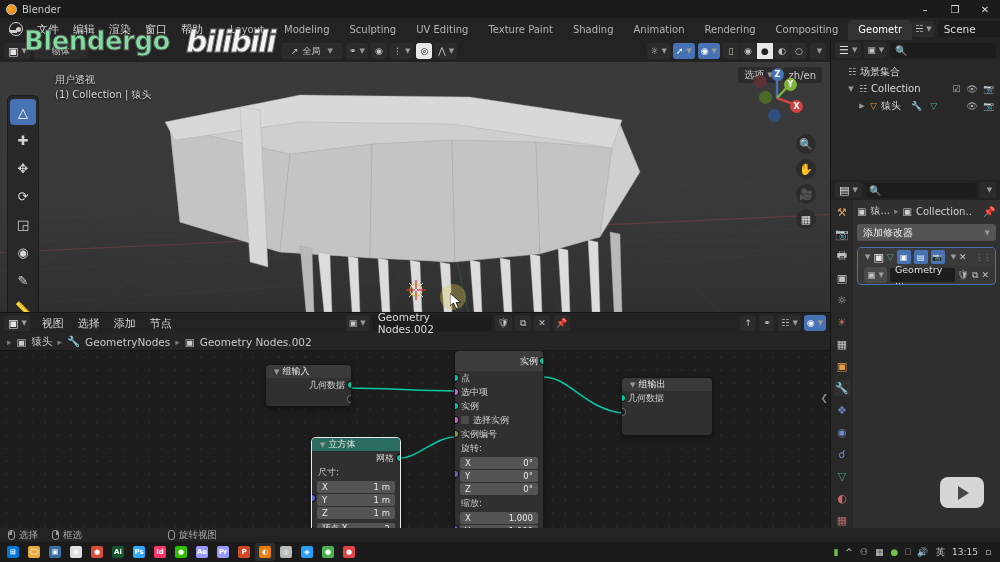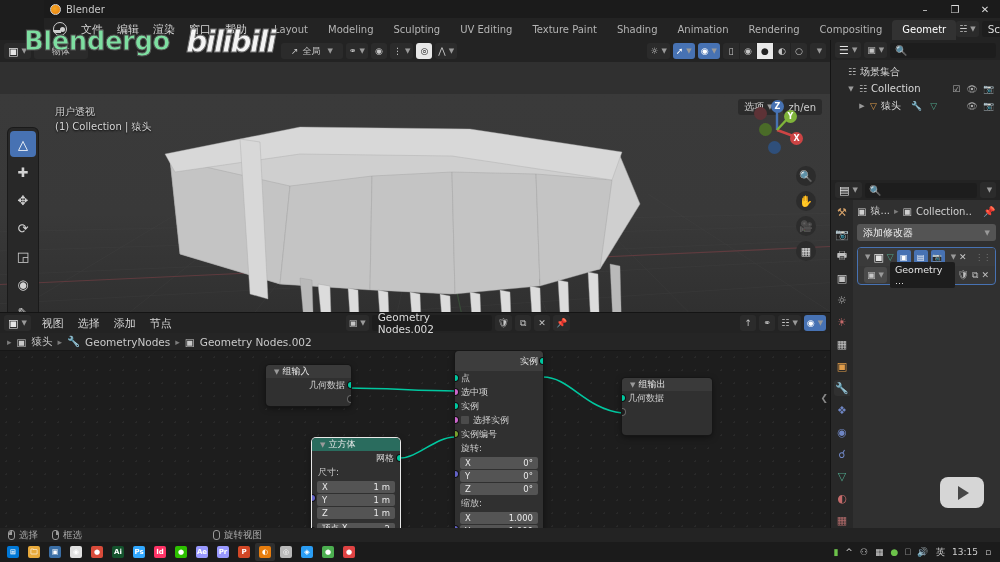--- a/index.html
+++ b/index.html
@@ -3,21 +3,21 @@
 <meta charset="utf-8">
 <style>
   * { margin:0; padding:0; box-sizing:border-box; }
   body {
     width:1000px; height:562px; overflow:hidden;
     background:#1d1d1d;
     font-family:"DejaVu Sans","Liberation Sans",sans-serif;
     font-size:11px; color:#e5e5e5;
     position:relative;
   }
-  .app { position:absolute; inset:0;padding-left:44px; }
+  .app { position:absolute; inset:0; }
 
   
   .winbar {
     height:18px; background:#1b1b1b; display:flex; align-items:center;
     padding-left:6px; font-size:10px; color:#c8c8c8; position:relative;
   }
   .winbar .blogo { width:11px; height:11px; border-radius:50%;
     background:radial-gradient(circle at 40% 40%,#f5a623,#e87d0d); margin-right:5px;
     border:1px solid #d2d2d2; }
   .wbtns { position:absolute; right:0; top:0; height:18px; display:flex; }
@@ -60,21 +60,21 @@
     position:relative; z-index:5;
   }
   .vp-editor-btn { background:#2b2b2b; border-radius:3px; height:16px; display:flex; align-items:center; padding:0 4px; }
   .seg { display:flex; gap:1px; }
   .seg .ico-btn { border-radius:0; }
   .seg .ico-btn:first-child { border-radius:3px 0 0 3px; }
   .seg .ico-btn:last-child { border-radius:0 3px 3px 0; }
   .ico-btn.on { background:#4772b3; color:#fff; }
   .ico-btn.on2 { background:#e8e8e8; color:#222; }
   .vp-canvas { flex:1; position:relative; overflow:hidden;
-    background:linear-gradient(#3a3a3a,#393939 55%,#303030);margin-top:32px; }
+    background:linear-gradient(#3a3a3a,#393939 55%,#303030); }
   .grid-lines { position:absolute; inset:0; opacity:.5; }
   .vp-overlay-text { position:absolute; left:55px; top:10px; font-size:10px; color:#d6d6d6;
     line-height:15px; text-shadow:0 1px 2px #000; }
   .vp-toolbar {
     position:absolute; left:8px; top:34px; width:30px;
     background:#282828; border-radius:5px; padding:3px 0; display:flex; flex-direction:column; gap:2px;
     box-shadow:0 0 0 1px #1a1a1a;
   }
   .tool {
     width:26px; height:26px; margin:0 auto; border-radius:4px; display:flex;
@@ -152,21 +152,21 @@
   .pr-tab.active { background:#303030; border-radius:3px 0 0 3px; }
   .pr-content { flex:1; padding:4px 4px; }
   .pr-crumb { display:flex; align-items:center; gap:4px; font-size:10px; color:#cfcfcf; margin-bottom:6px; }
   .pr-dropdown { height:17px; background:#545454; border-radius:3px; display:flex; align-items:center;
     justify-content:space-between; padding:0 6px; font-size:10px; color:#eee; margin-bottom:6px; }
   .mod-panel { border:1px solid #4772b3; border-radius:4px; background:#373737; padding:0; }
   .mod-head { height:18px; display:flex; align-items:center; gap:3px; padding:0 4px; background:#3a3a3a; border-radius:3px 3px 0 0;}
   .mod-row { height:18px; display:flex; align-items:center; gap:3px; padding:2px 6px; }
   .mini { width:14px; height:14px; border-radius:2px; background:#4772b3; display:inline-flex;
     align-items:center; justify-content:center; font-size:8px; color:#fff; }
-  .name-field { flex:1; background:#1d1d1d; border-radius:2px; height:26px; display:flex;
+  .name-field { flex:1; background:#1d1d1d; border-radius:2px; height:14px; display:flex;
     align-items:center; padding:0 5px; font-size:9.5px; color:#e4e4e4; }
   .sub-row { padding:3px 10px; font-size:10px; color:#cdcdcd; }
 
   
   .statusbar { position:absolute; left:0; right:0; bottom:20px; height:14px; background:#232323;
     display:flex; align-items:center; gap:14px; padding:0 8px; font-size:9.5px; color:#a9a9a9; }
   .sb-item { display:flex; align-items:center; gap:4px; }
   .mouse-ic { width:7px; height:10px; border:1px solid #9a9a9a; border-radius:3px; position:relative; }
   .mouse-ic.left::before { content:""; position:absolute; left:0; top:0; width:3px; height:4px;
     background:#9a9a9a; border-radius:3px 0 0 0; }
@@ -697,21 +697,21 @@
 
   <div class="statusbar">
     <div class="sb-item">
       <span class="mouse-ic left"></span>
       <span>选择</span>
     </div>
     <div class="sb-item">
       <span class="mouse-ic mid"></span>
       <span>框选</span>
     </div>
-    <div class="sb-item" style="margin-left:117px">
+    <div class="sb-item" style="margin-left:72px">
       <span class="mouse-ic"></span>
       <span>旋转视图</span>
     </div>
   </div>
 
 
   <div class="wm-blendergo">Blendergo</div>
   <div class="wm-bili">bilibili</div>
   <div class="wm-yt">
       <span class="tri"></span>

